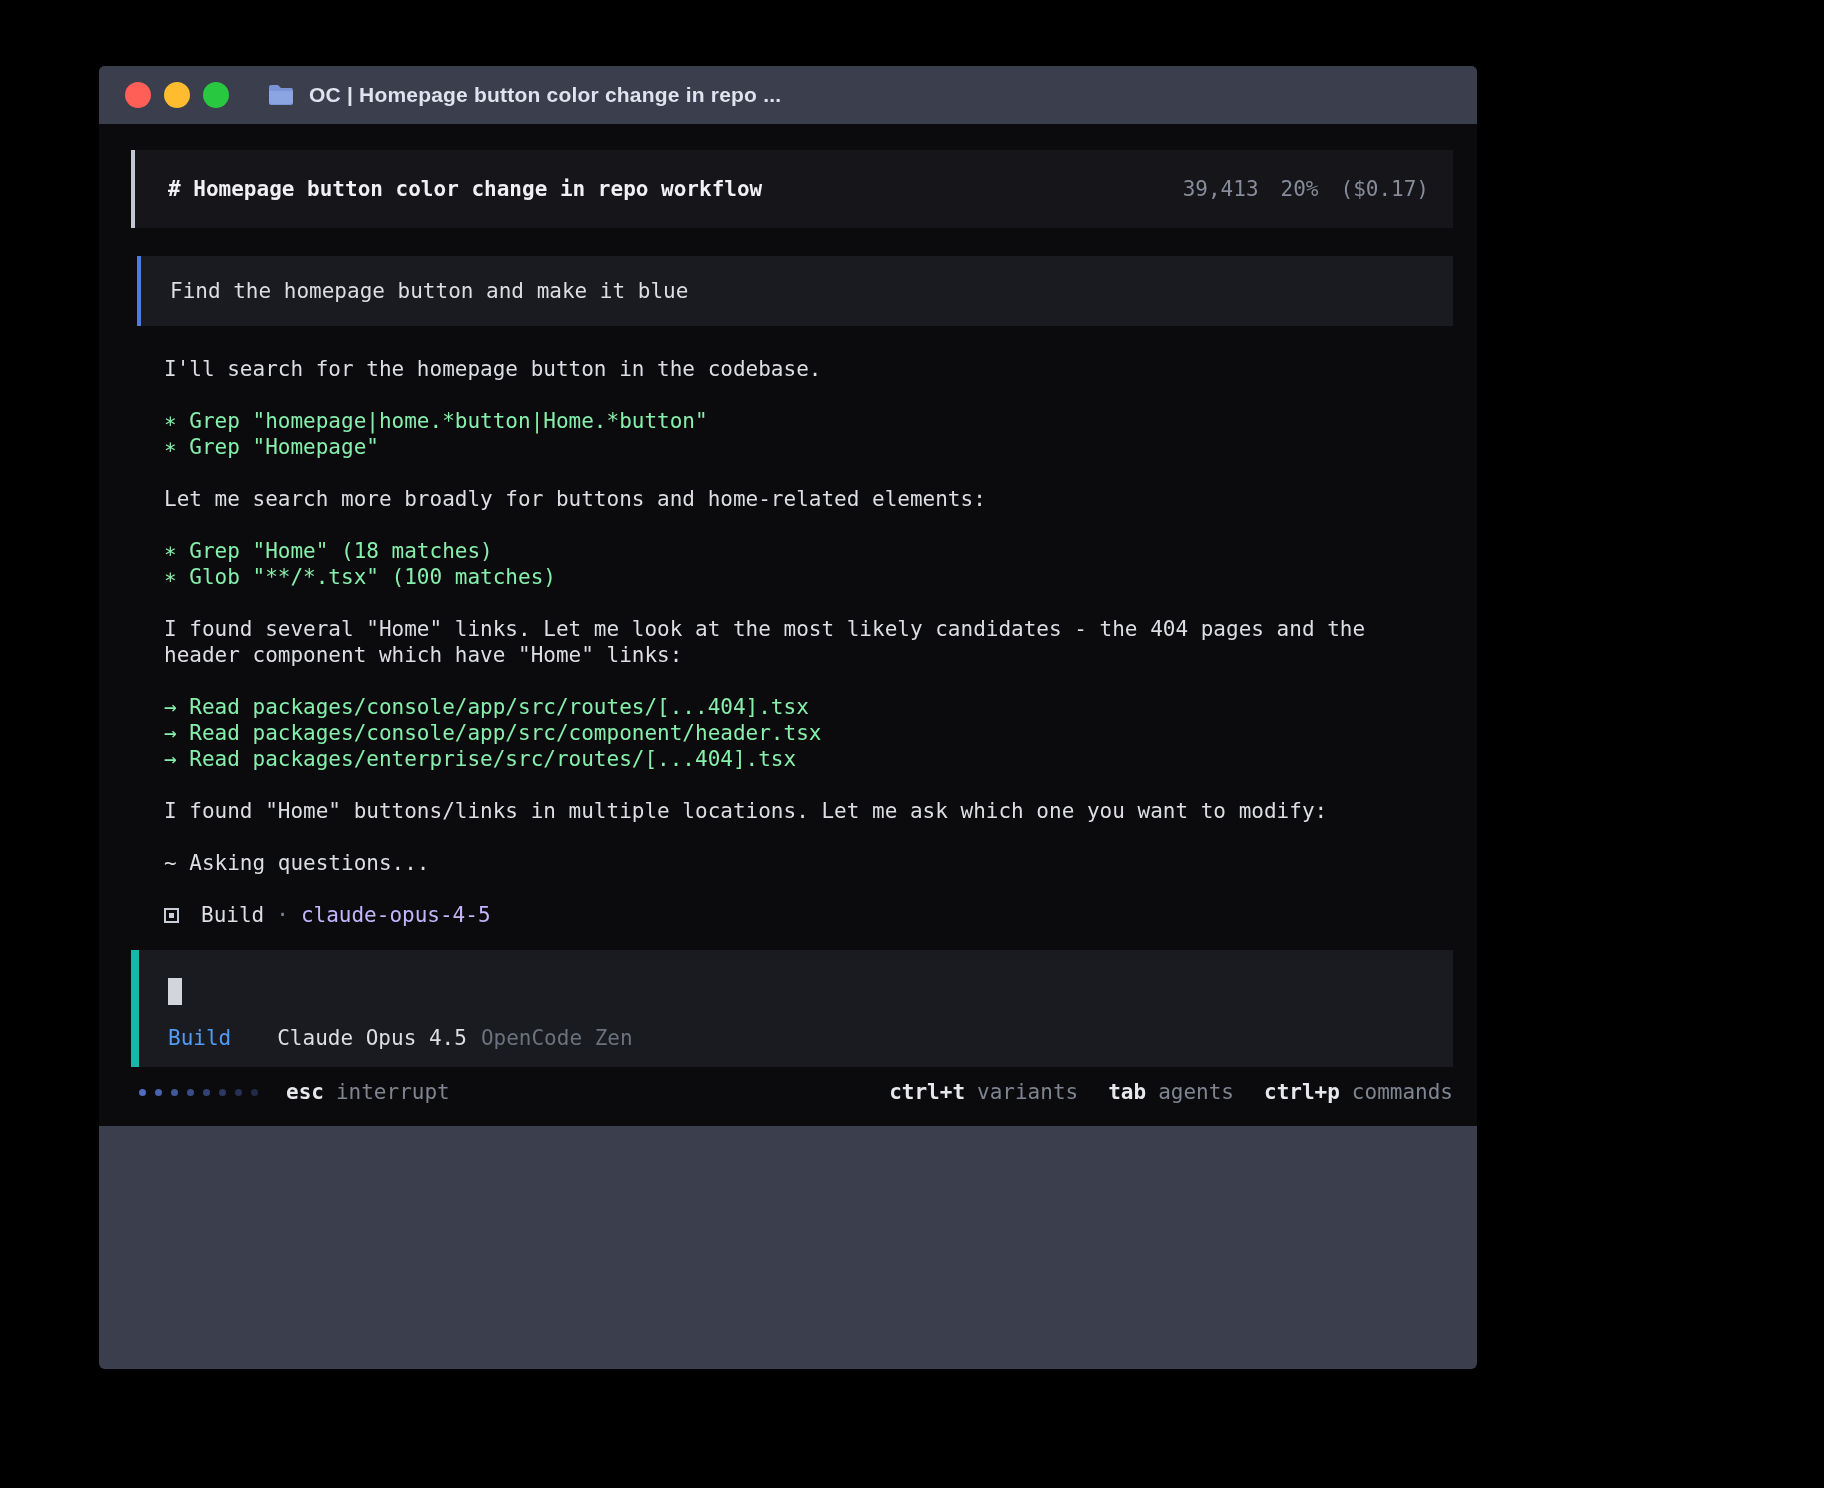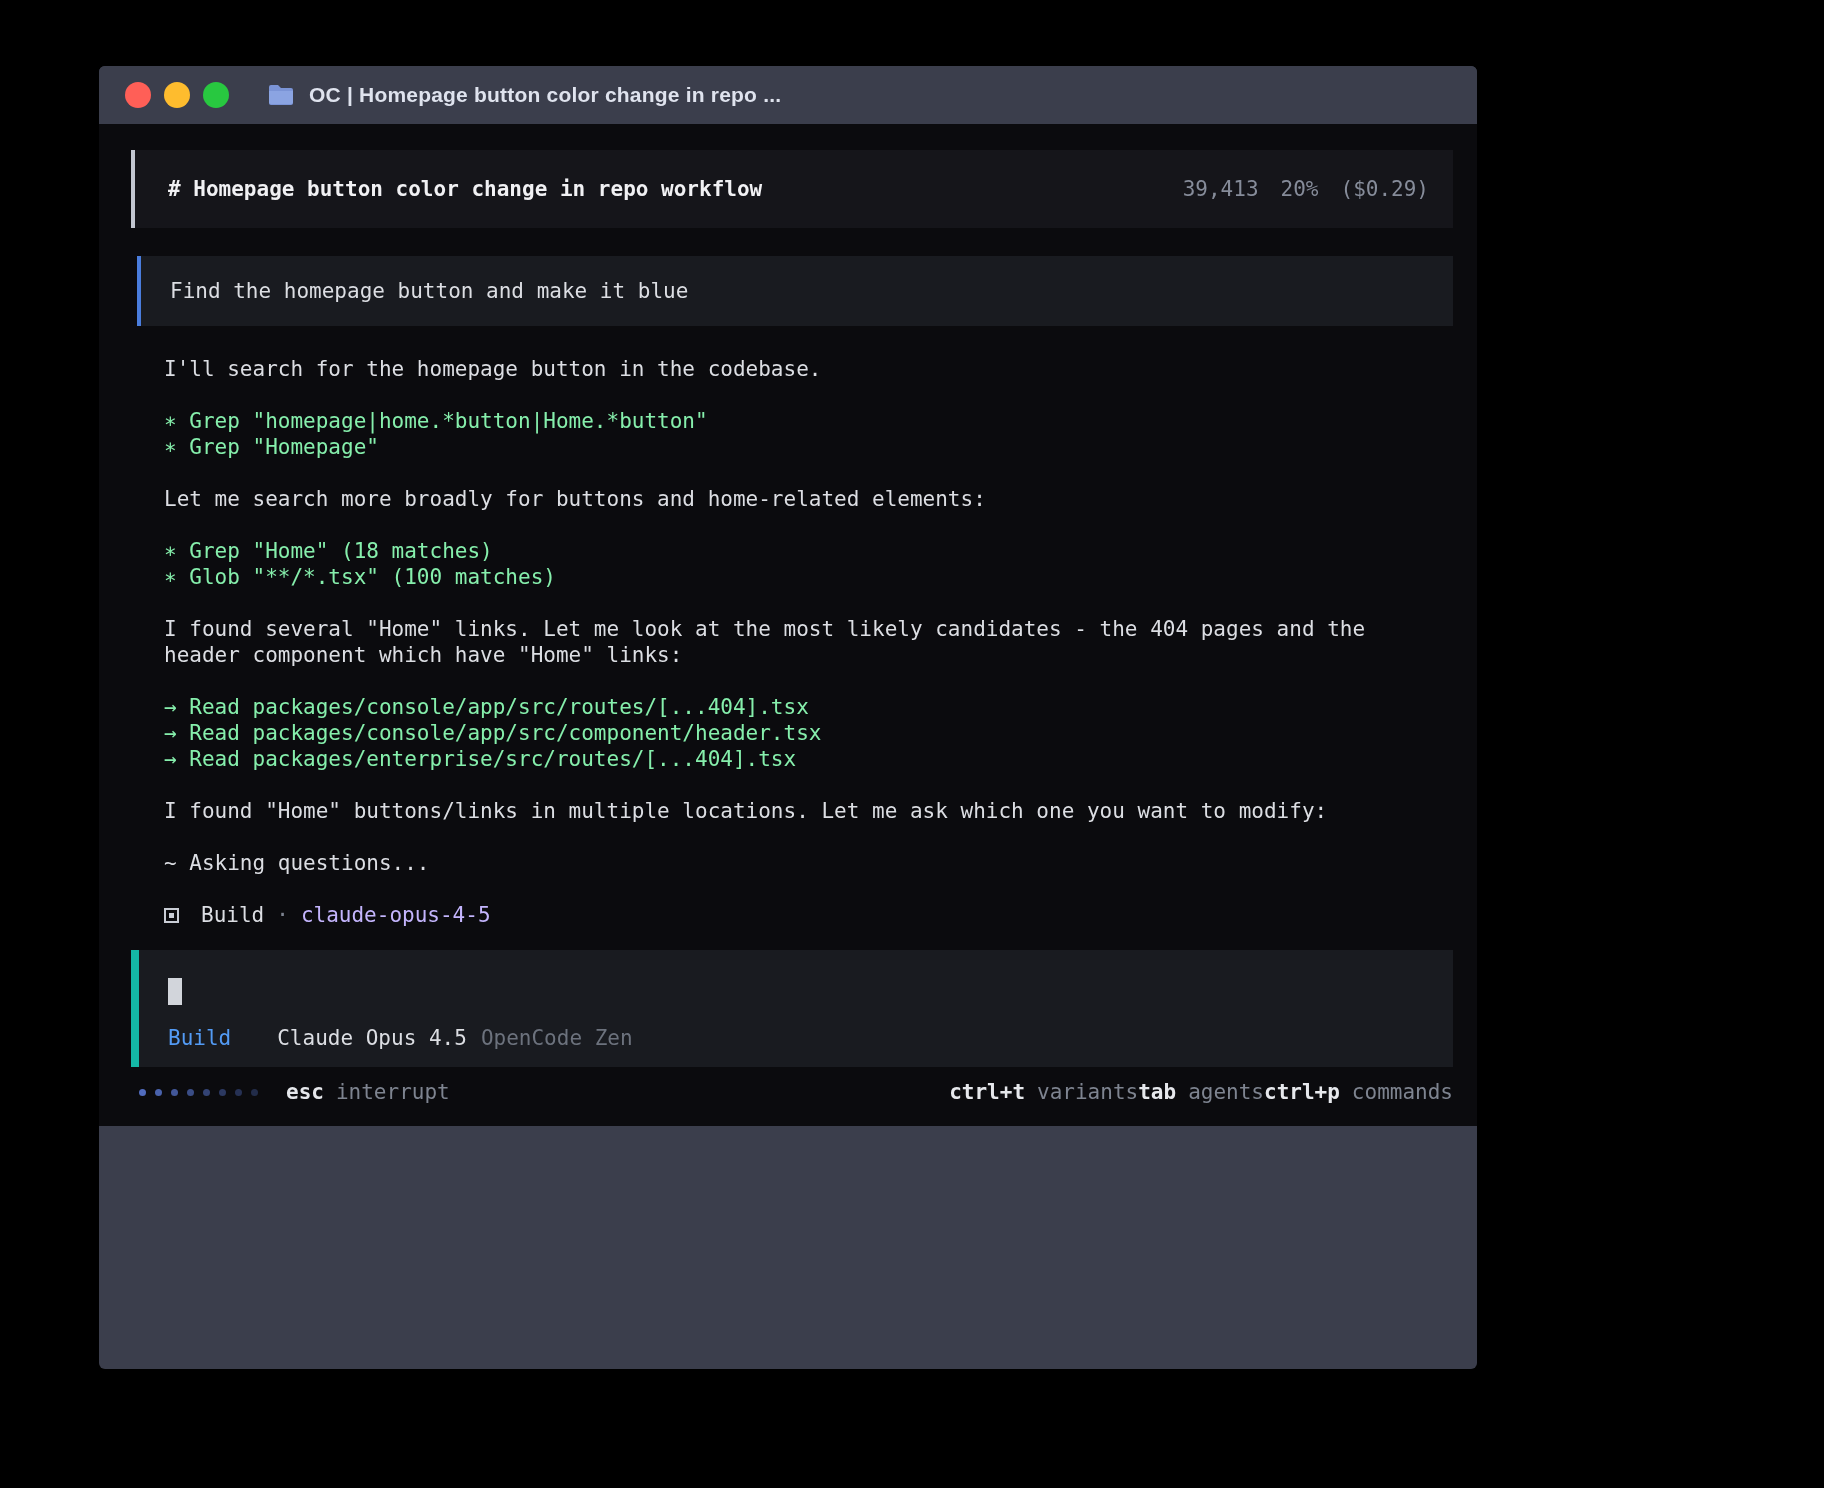--- a/index.html
+++ b/index.html
@@ -149,21 +149,21 @@
   .spinner i:nth-child(1){opacity:.95}
   .spinner i:nth-child(2){opacity:.85}
   .spinner i:nth-child(3){opacity:.75}
   .spinner i:nth-child(4){opacity:.65}
   .spinner i:nth-child(5){opacity:.55}
   .spinner i:nth-child(6){opacity:.45}
   .spinner i:nth-child(7){opacity:.38}
   .spinner i:nth-child(8){opacity:.32}
   .key { color: #e6e8ec; font-weight: bold; }
   .hint-label { color: #7e8490; margin-left: 12px; }
-  .sb-right { display: flex; align-items: flex-start; }
+  .sb-right { display: flex; align-items: flex-start; gap: 30px; }
   .shortcut { white-space: nowrap; }
 </style>
 </head>
 <body>
 
 <div class="stage">
   <div class="window">
 
     <div class="titlebar">
       <div class="traffic">
@@ -177,21 +177,21 @@
           <path d="M2 8 h24 v11 a2 2 0 0 1-2 2 H4 a2 2 0 0 1-2-2 z" fill="#8ba4e2"></path>
         </svg>
       </span>
       <span class="win-title">OC | Homepage button color change in repo ...</span>
     </div>
 
     <div class="body">
 
       <div class="session-header">
         <span class="sh-title"># Homepage button color change in repo workflow</span>
-        <span class="sh-stats"><span>39,413</span><span>20%</span><span>($0.29)</span></span>
+        <span class="sh-stats"><span>39,413</span><span>20%</span><span>($0.17)</span></span>
       </div>
 
       <div class="user-block">
         <span>Find the homepage button and make it blue</span>
       </div>
 
       <div class="transcript">
         <div class="line text">I'll search for the homepage button in the codebase.</div>
         <div class="gap"></div>
         <div class="line tool">∗ Grep "homepage|home.*button|Home.*button"</div>

